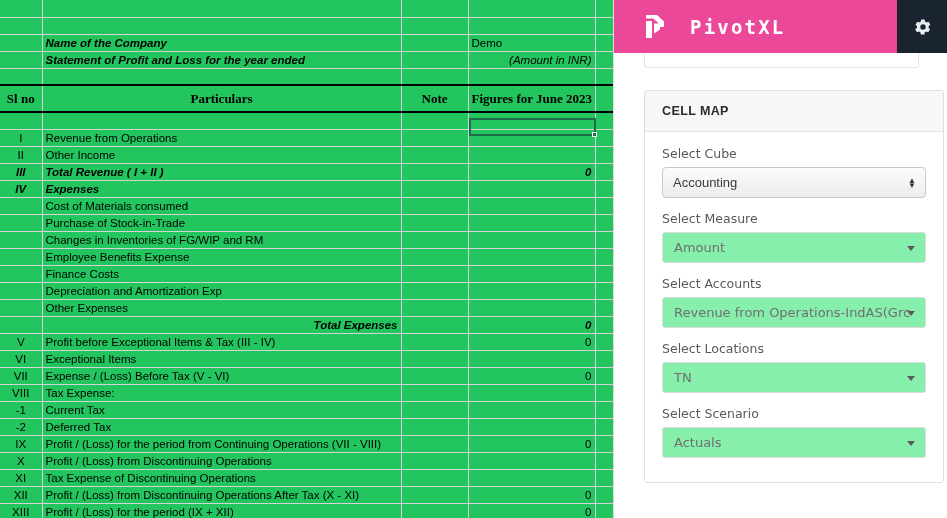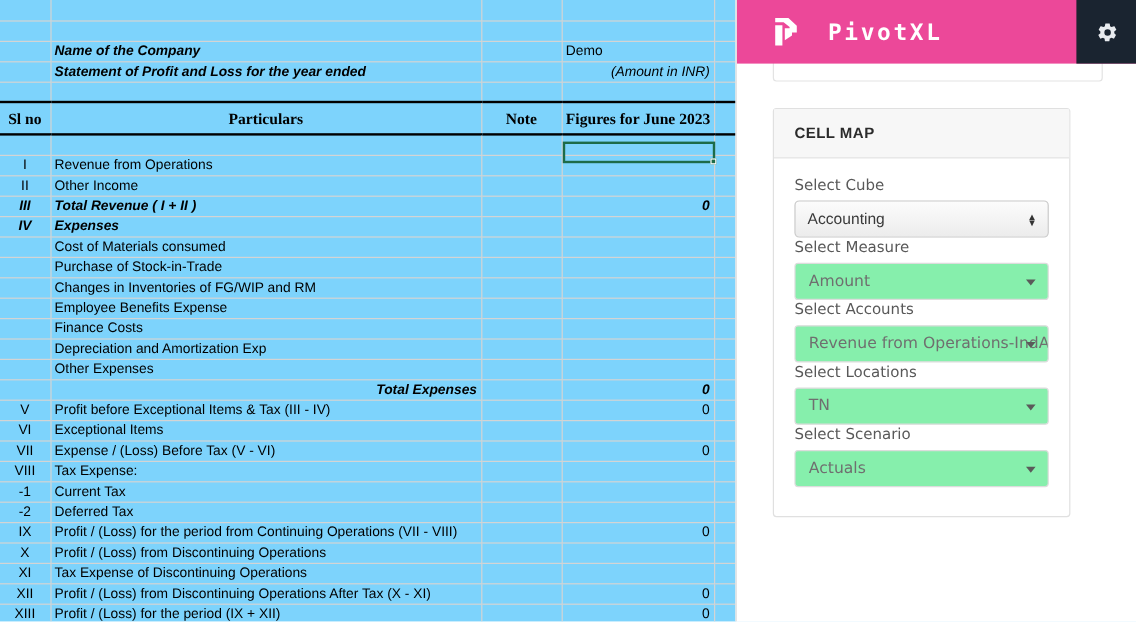--- a/index.html
+++ b/index.html
@@ -10,21 +10,21 @@
     overflow: hidden;
     background: #ffffff;
     font-family: "Liberation Sans", sans-serif;
   }
   #root { position: relative; width: 947px; height: 518px; }
 
   
   #sheet {
     position: absolute; left: 0; top: 0;
     width: 613px; height: 518px;
-    background: #7dd3fc;
+    background: #22c55e;
     overflow: hidden;
   }
   table.grid {
     border-collapse: collapse;
     table-layout: fixed;
     width: 613px;
     font-family: "Liberation Sans", sans-serif;
   }
   table.grid col.c-a { width: 42px; }
   table.grid col.c-b { width: 359px; }
@@ -137,37 +137,37 @@
     width: 51px; height: 53px;
     background: #1a2430;
     display: flex; align-items: center; justify-content: center;
     cursor: pointer;
   }
 
   
   .cm-card {
     position: absolute;
     left: 30px; top: 90px;
-    width: 248px;
+    width: 300px;
     background: #ffffff;
     border: 1px solid #e0e0e0;
     border-radius: 3px;
   }
   .cm-head {
     background: #f7f7f7;
     border-bottom: 1px solid #e4e4e4;
     padding: 13px 17px;
     font-size: 12.5px;
     font-weight: bold;
     color: #2b2b2b;
     letter-spacing: 0.4px;
   }
   .cm-body { padding: 14px 17px 20px 17px; }
 
-  .field { }
+  .field { margin-bottom: 13px; }
   .field:last-child { margin-bottom: 4px; }
   .field-label {
     font-size: 12.5px;
     color: #595959;
     margin-bottom: 6px;
     font-family: "DejaVu Sans", sans-serif;
   }
 
   .native-select {
     position: relative;

